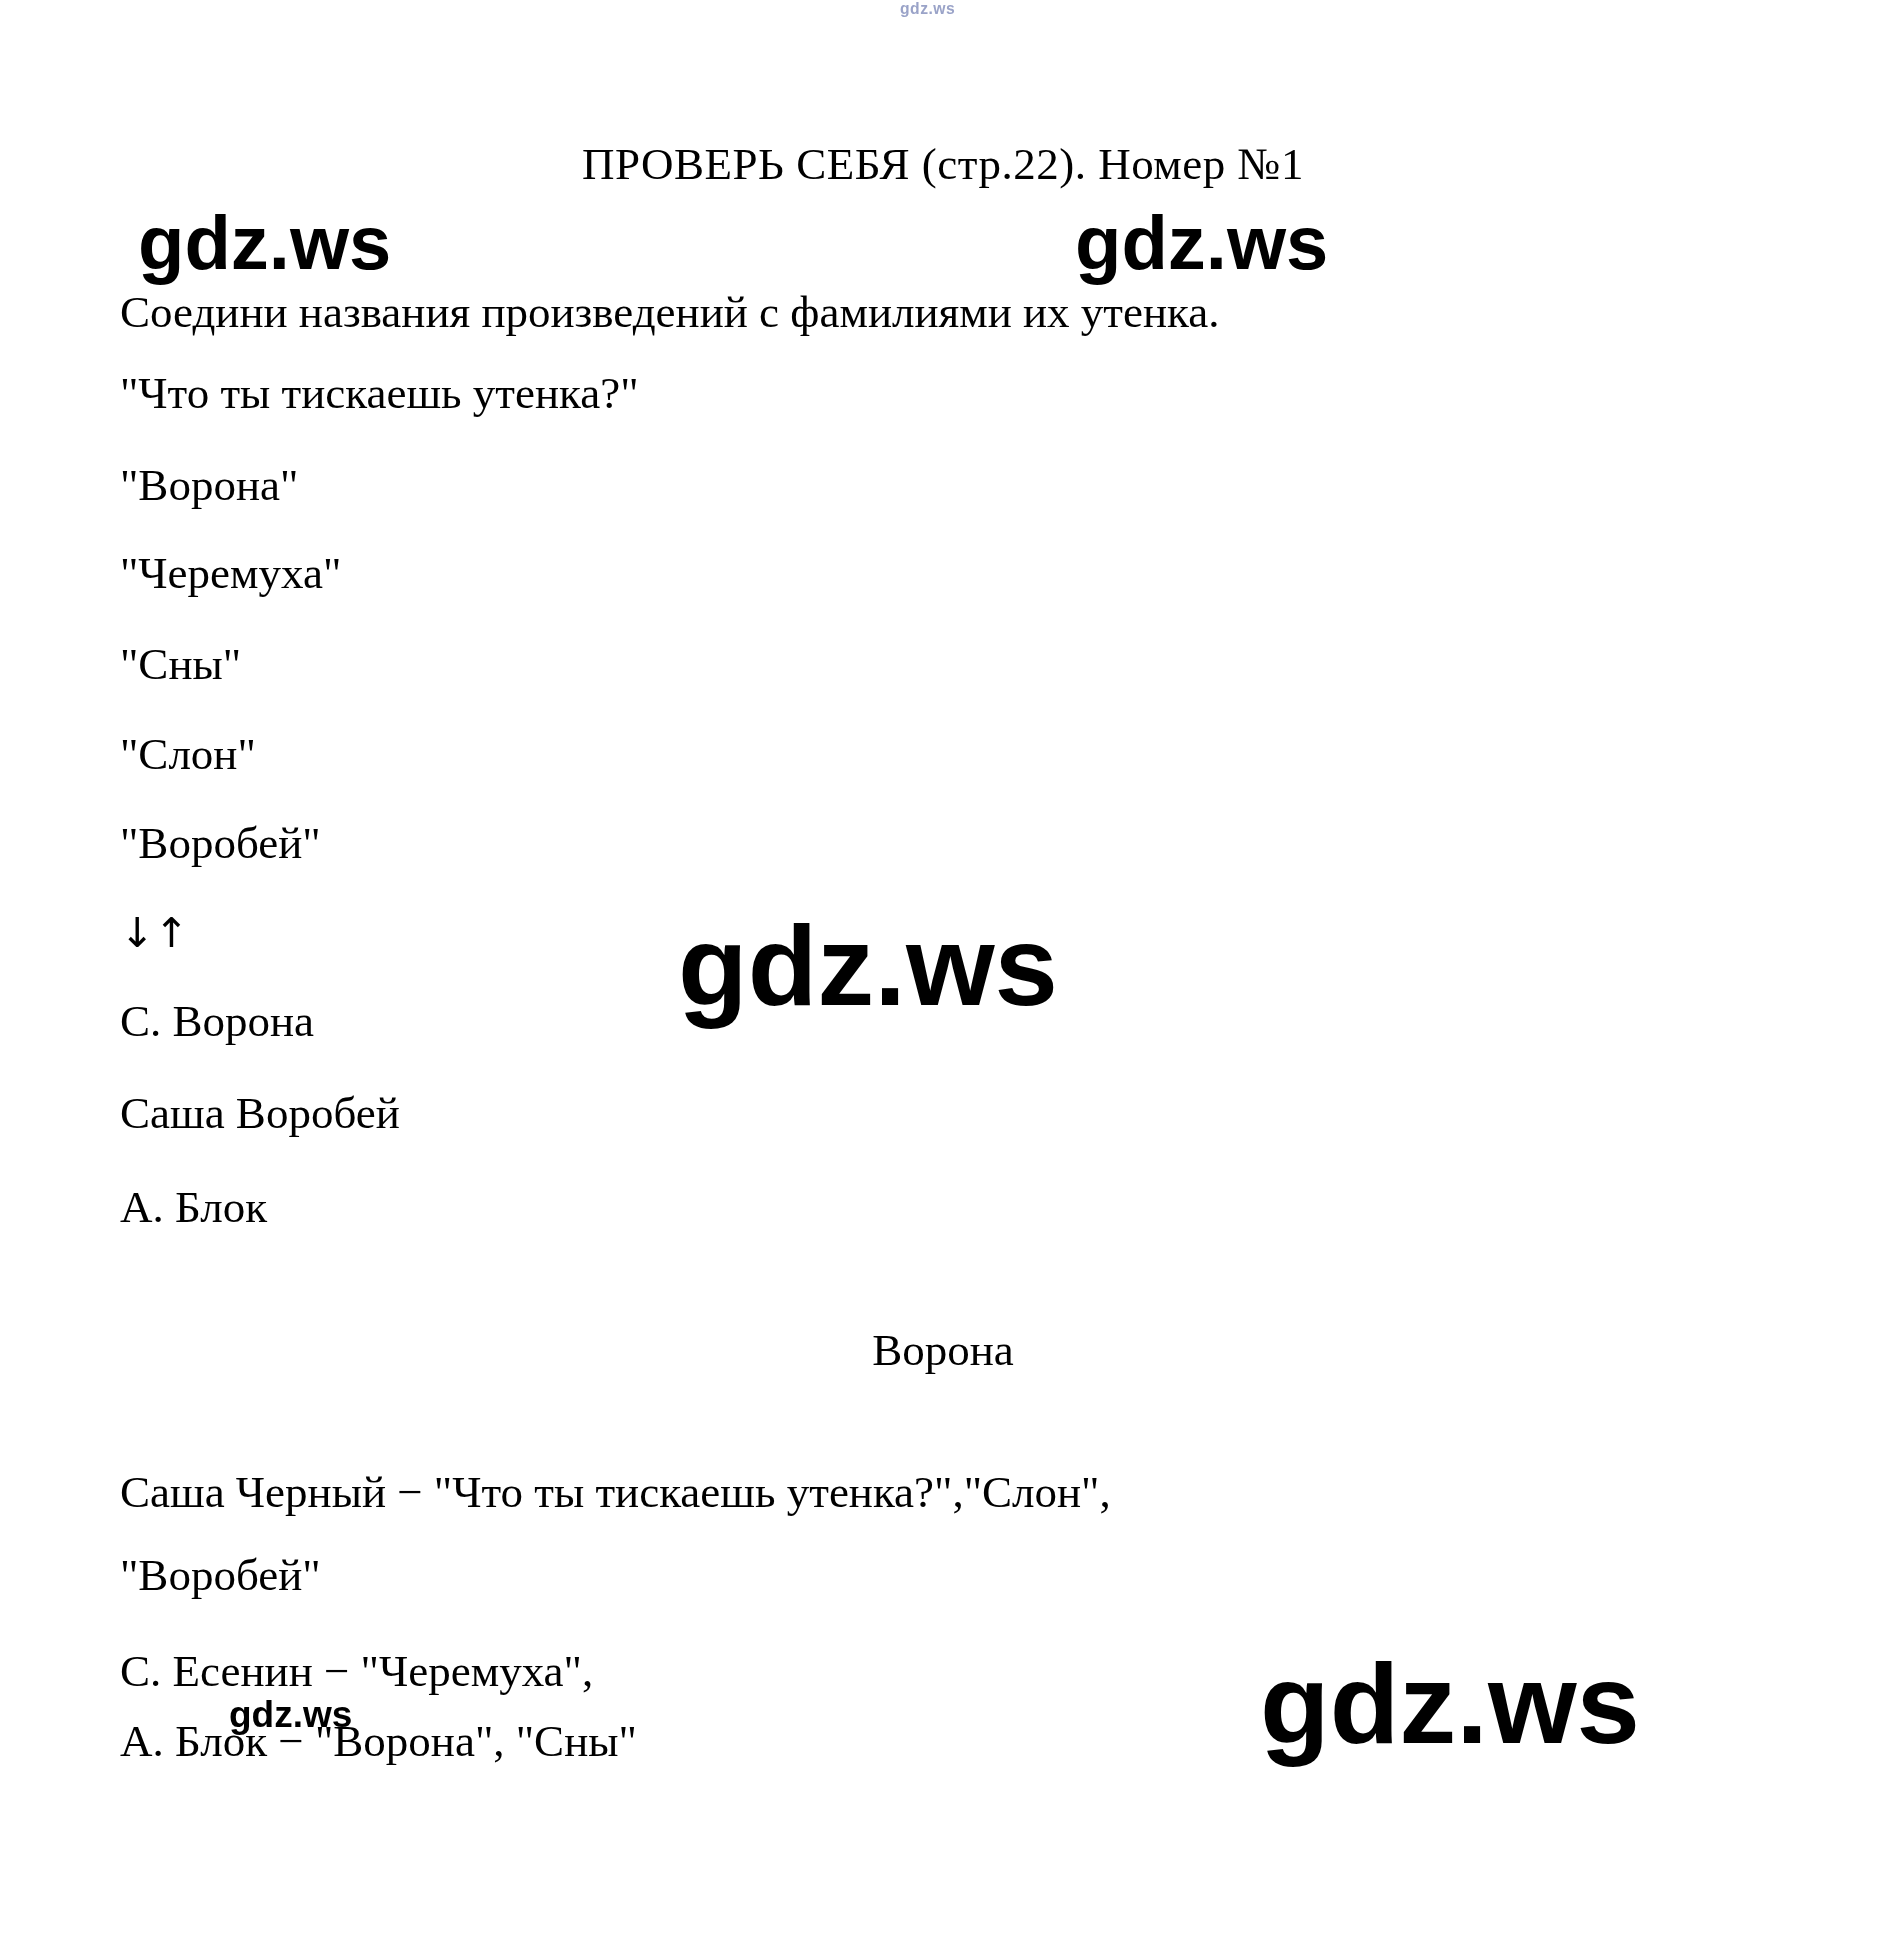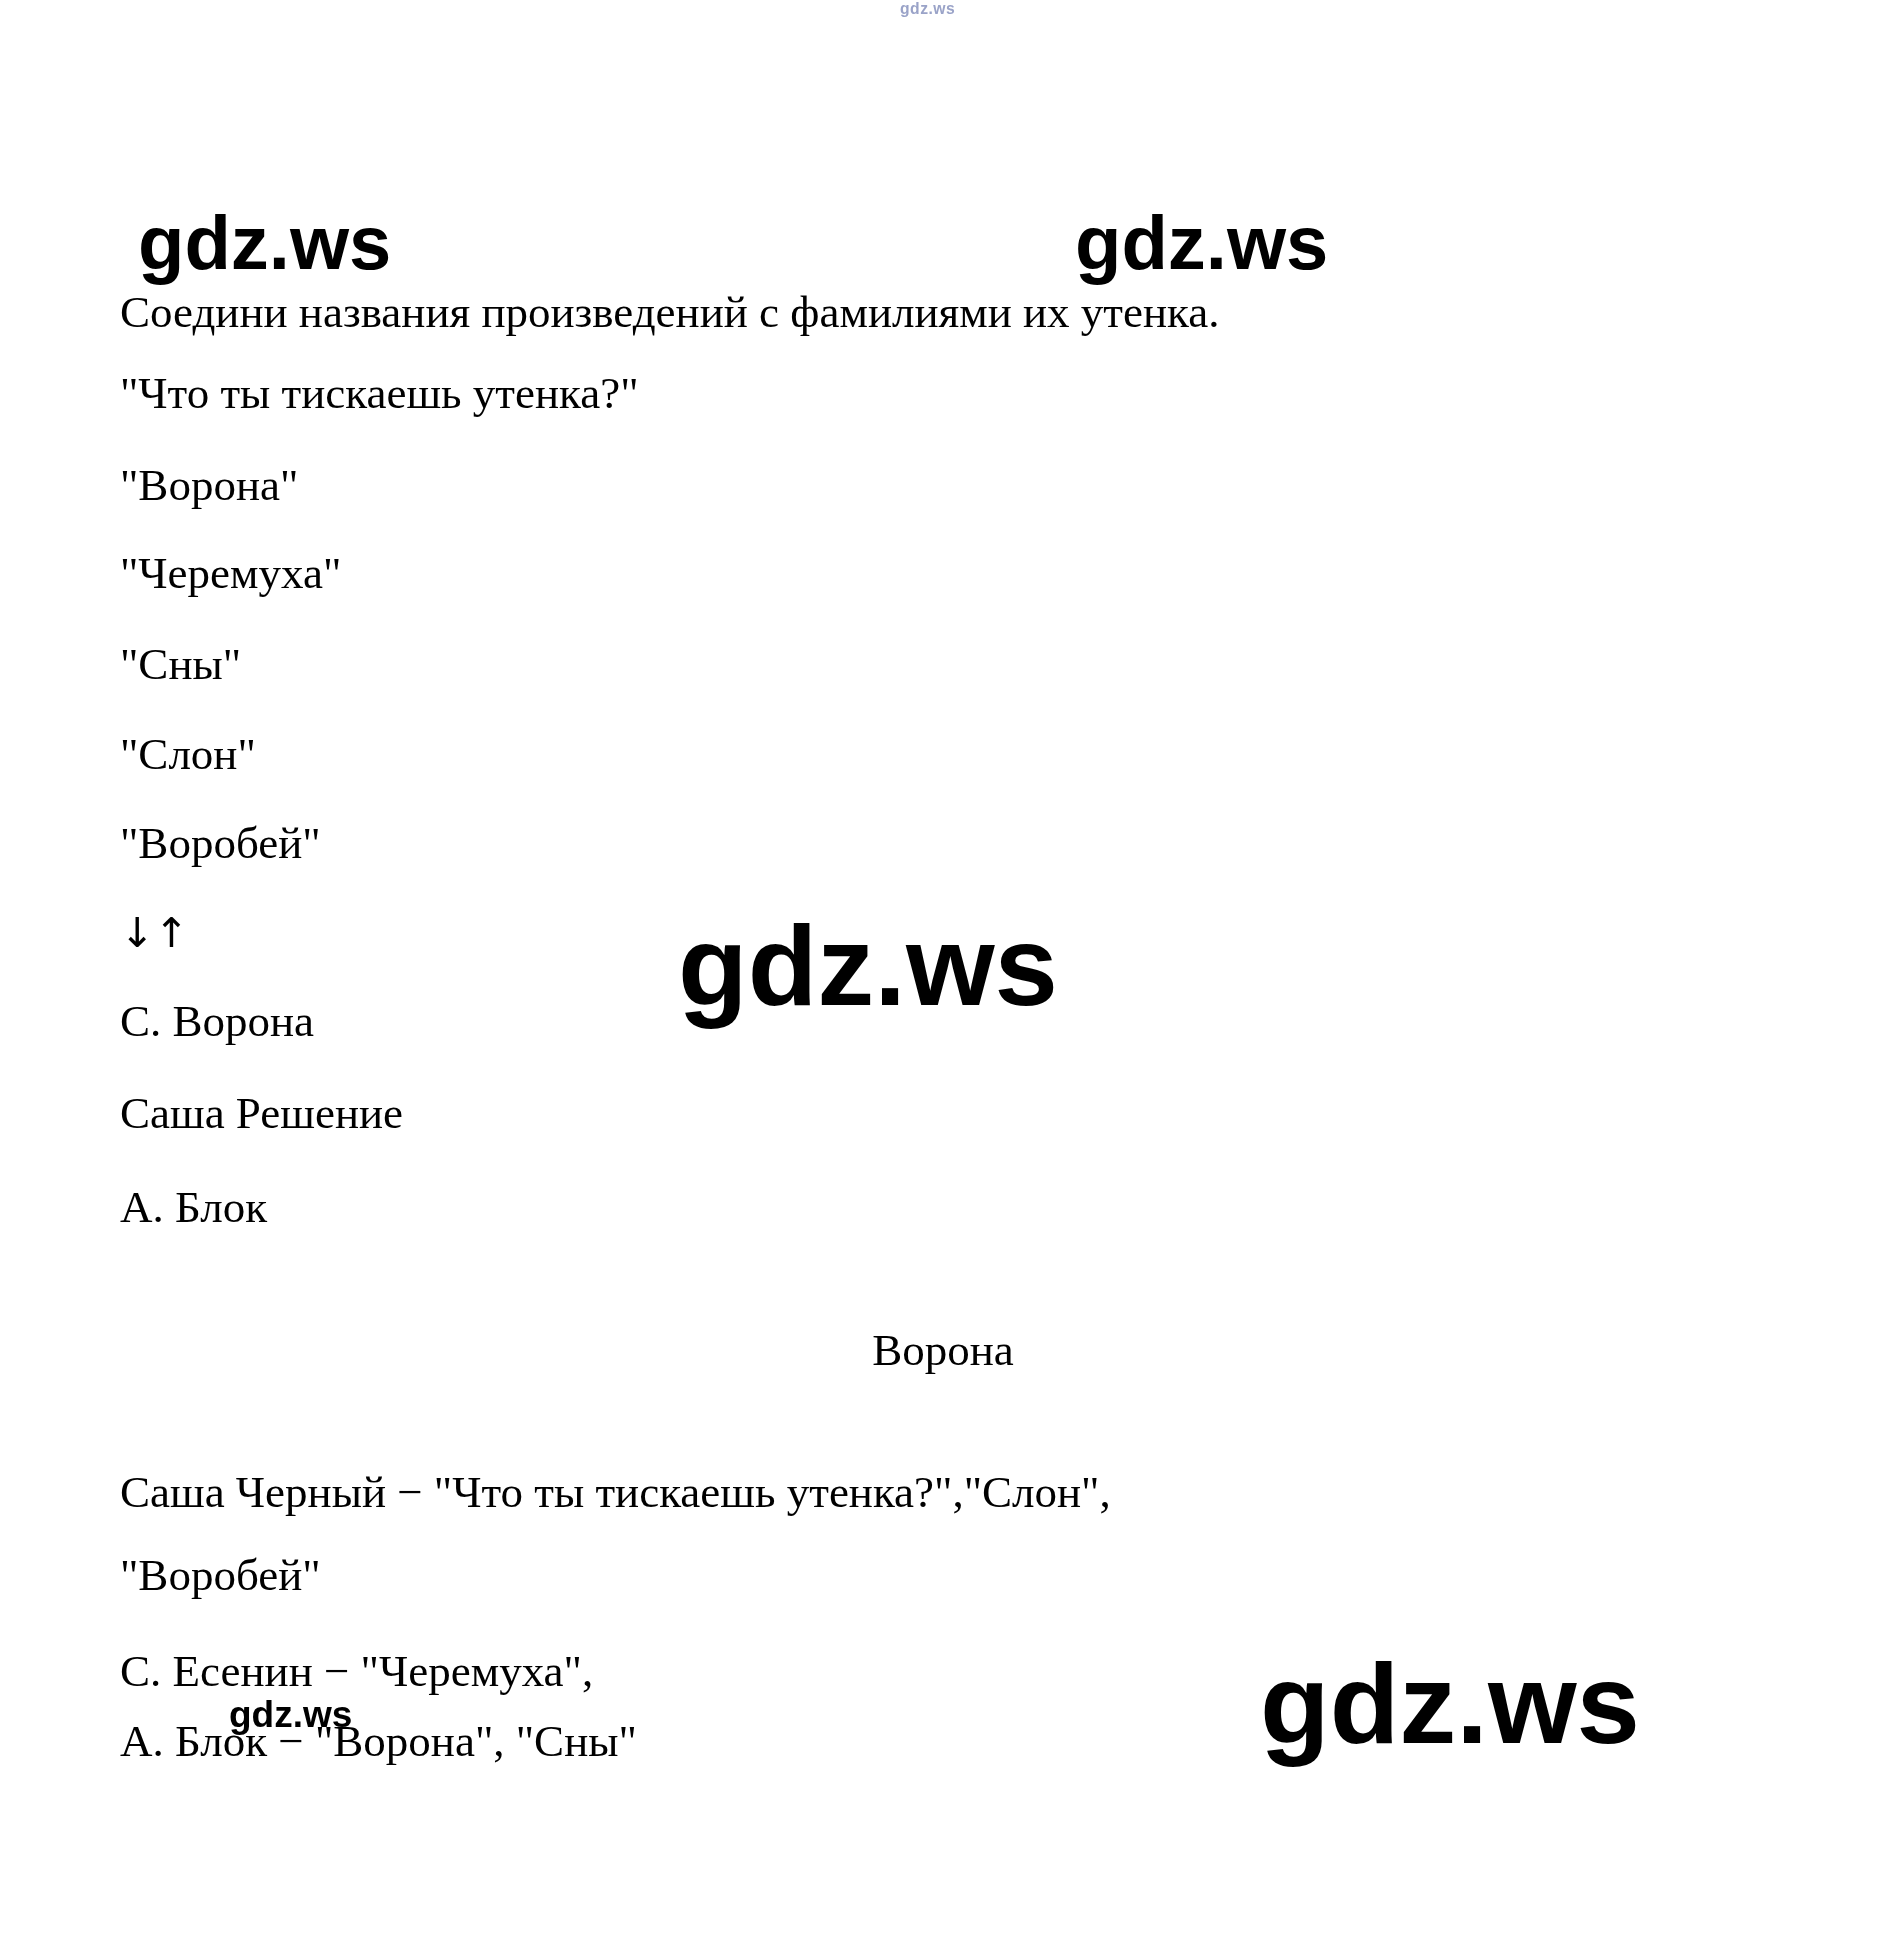--- a/index.html
+++ b/index.html
@@ -88,34 +88,35 @@
 <div class="page">
 
   <div class="wm-tiny">gdz.ws</div>
 
   <div class="wm wm-a">gdz.ws</div>
   <div class="wm wm-b">gdz.ws</div>
   <div class="wm wm-c">gdz.ws</div>
   <div class="wm wm-d">gdz.ws</div>
   <div class="wm wm-e">gdz.ws</div>
 
+  <div class="title">ПРОВЕРЬ СЕБЯ (стр.22). Номер №1</div>
 
   <div class="line" style="top:286px">Соедини названия произведений с фамилиями их утенка.</div>
 
   <div class="line" style="top:367px">"Что ты тискаешь утенка?"</div>
   <div class="line" style="top:459px">"Ворона"</div>
   <div class="line" style="top:547px">"Черемуха"</div>
   <div class="line" style="top:638px">"Сны"</div>
   <div class="line" style="top:728px">"Слон"</div>
   <div class="line" style="top:817px">"Воробей"</div>
 
   <div class="line arrows" style="top:909px">↓↑</div>
 
   <div class="line" style="top:995px">С. Ворона</div>
-  <div class="line" style="top:1087px">Саша Решение</div>
+  <div class="line" style="top:1087px">Саша Воробей</div>
   <div class="line" style="top:1181px">А. Блок</div>
 
   <div class="center-line" style="top:1324px">Ворона</div>
 
   <div class="line" style="top:1466px">Саша Черный − "Что ты тискаешь утенка?","Слон",</div>
   <div class="line" style="top:1549px">"Воробей"</div>
   <div class="line" style="top:1645px">С. Есенин − "Черемуха",</div>
   <div class="line" style="top:1715px">А. Блок − "Ворона", "Сны"</div>
 
 </div>

